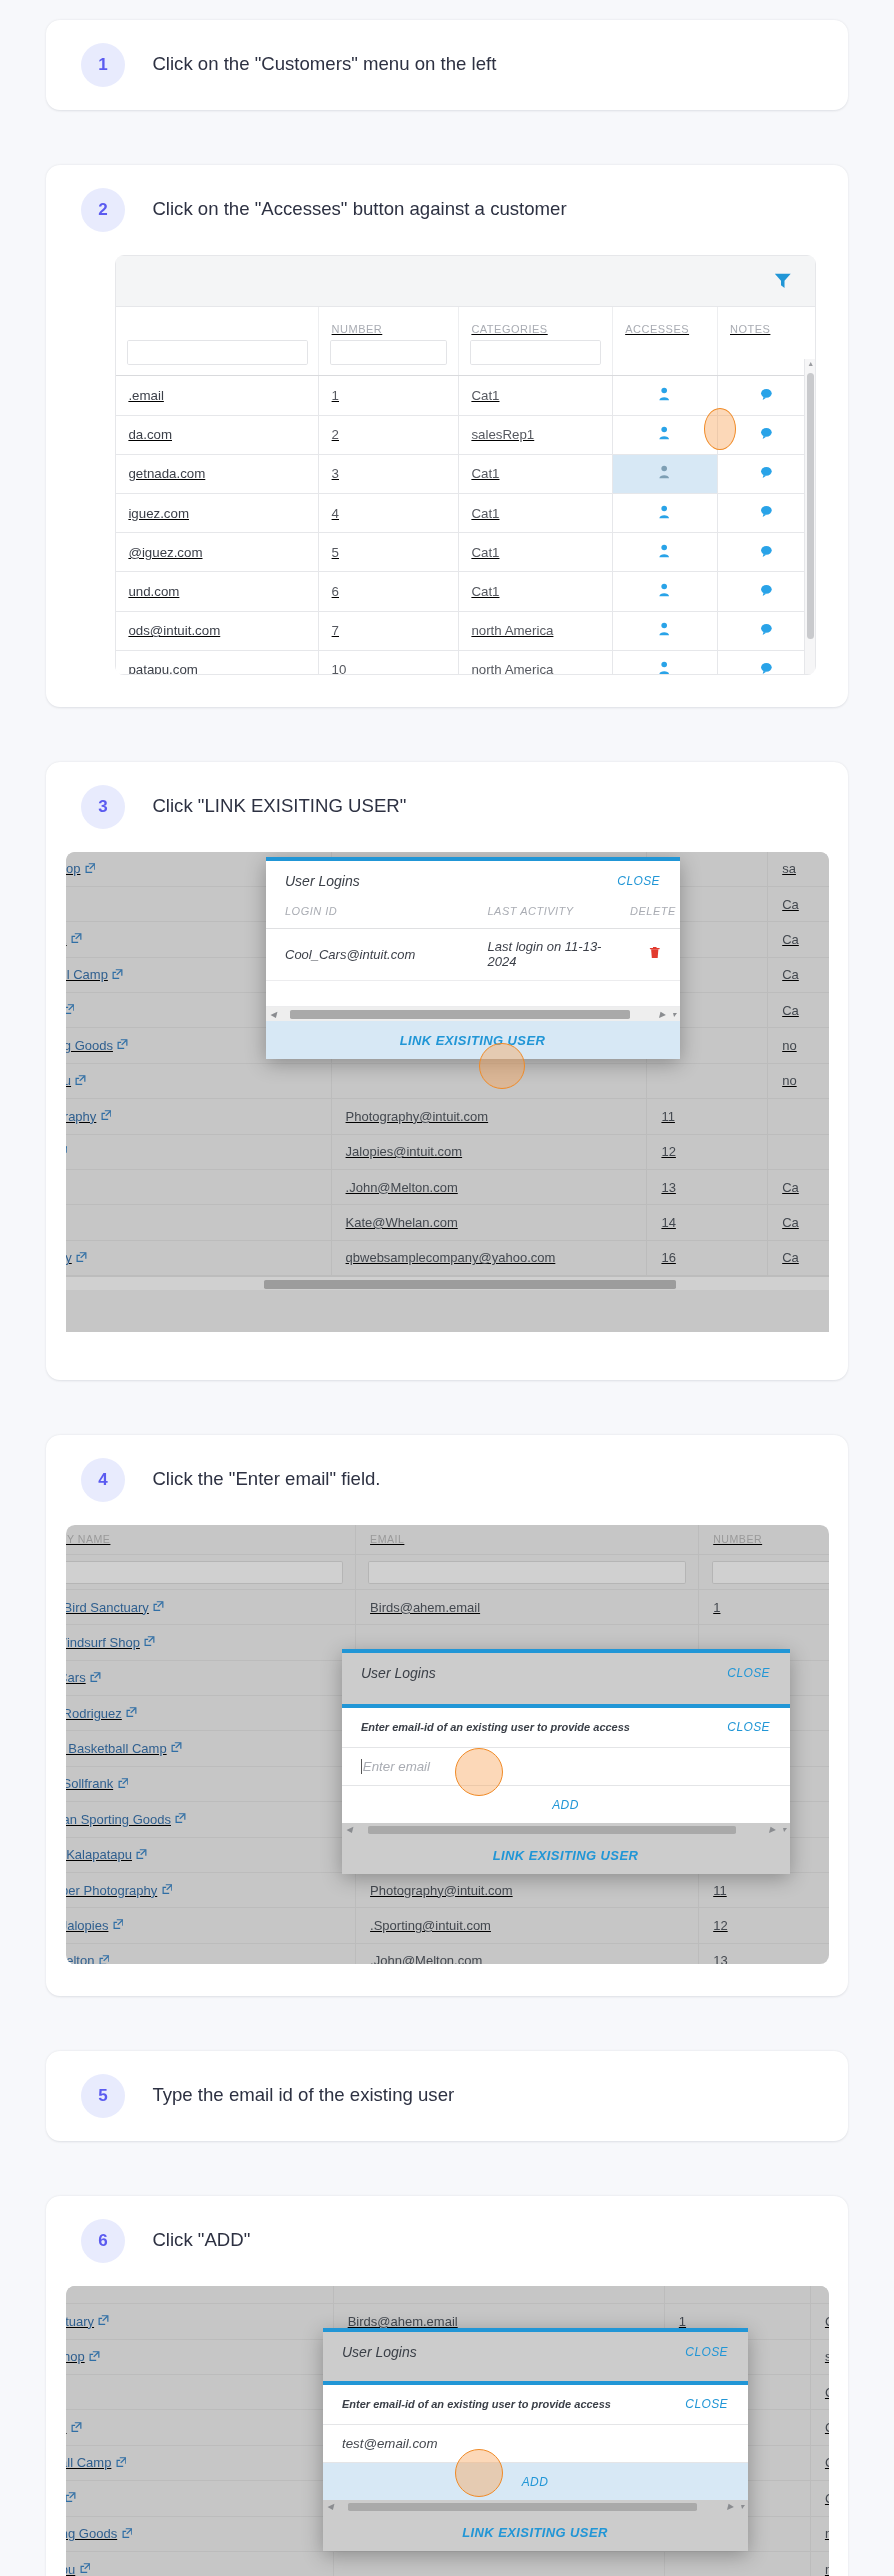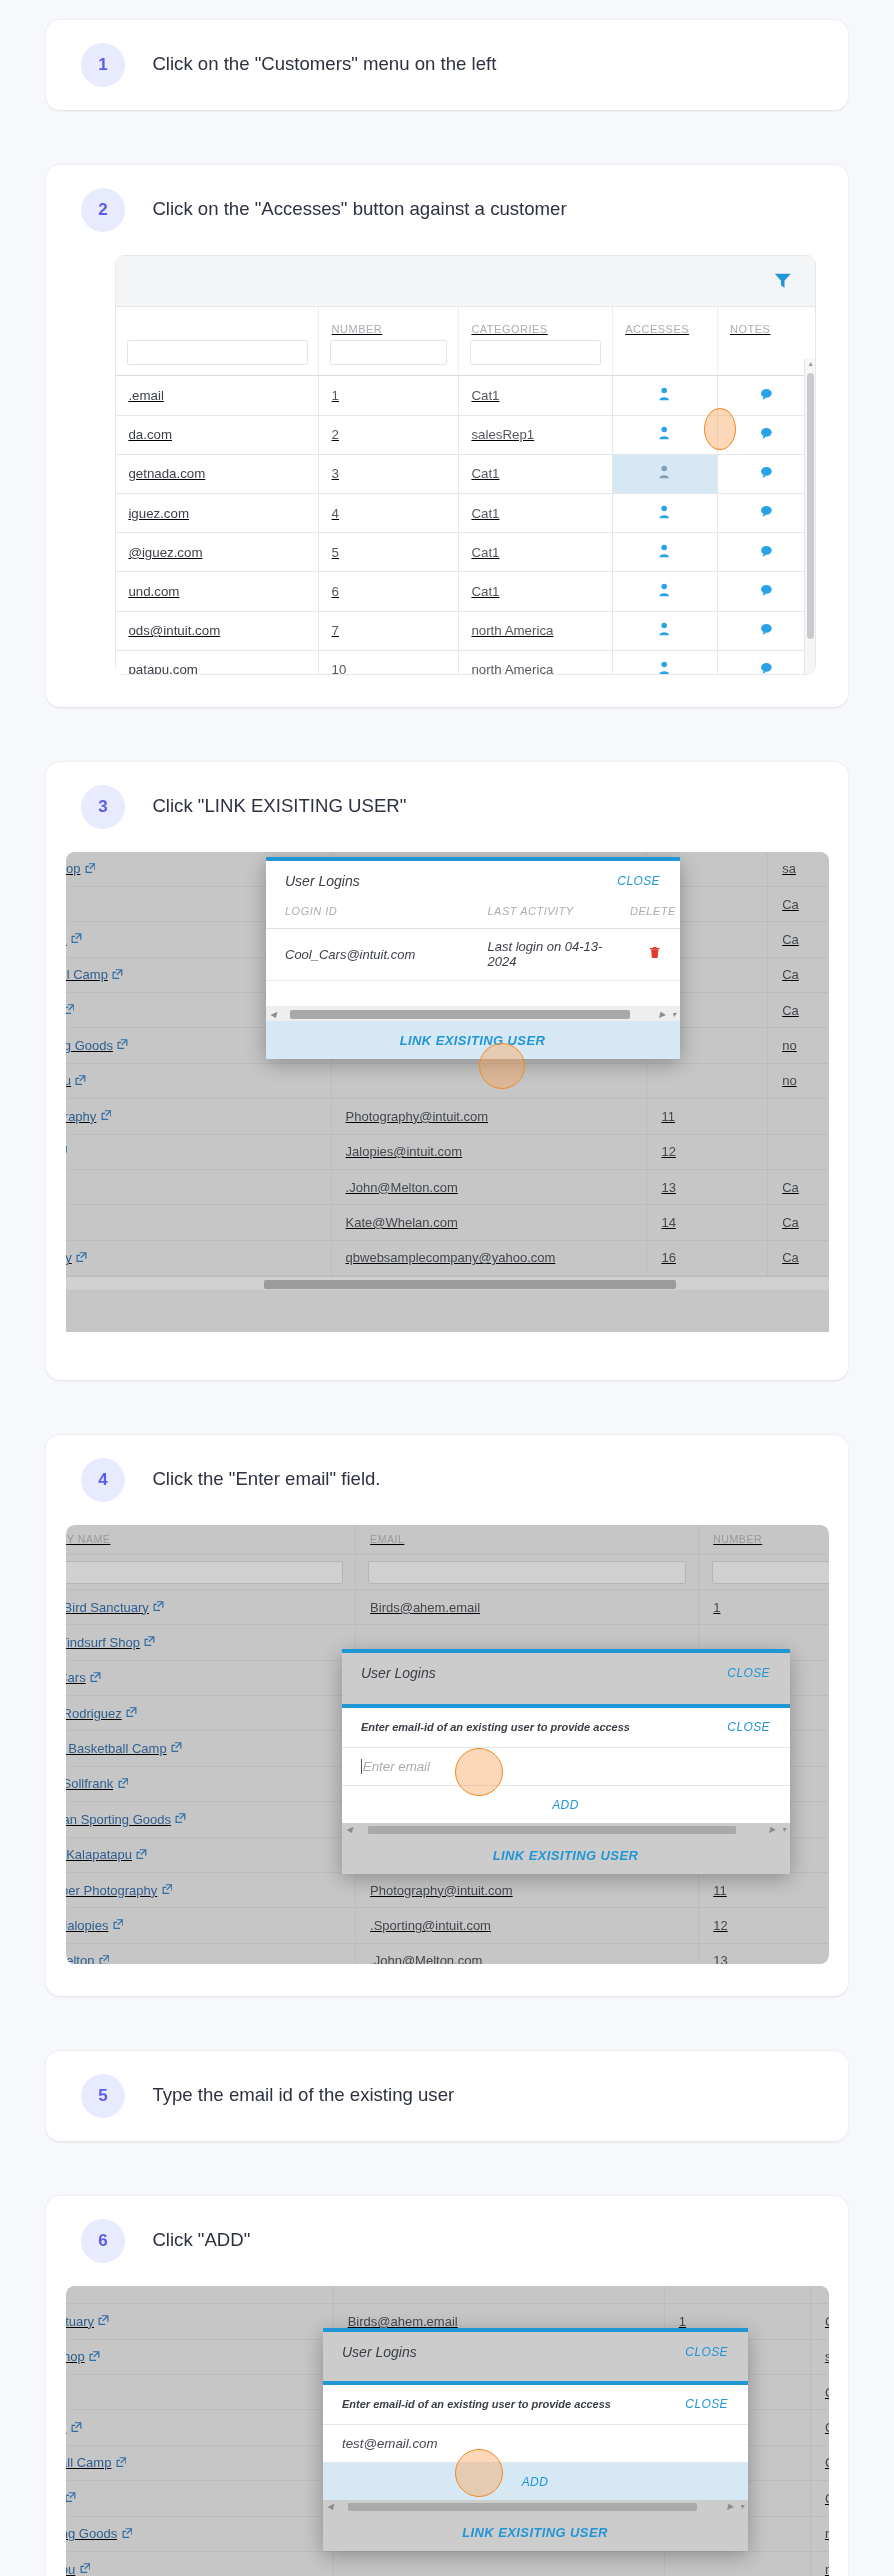--- a/index.html
+++ b/index.html
@@ -481,21 +481,21 @@
           <span class="link-btn">CLOSE</span>
         </div>
         <div class="lg-head">
           <span class="c-login">LOGIN ID</span>
           <span class="c-act">LAST ACTIVITY</span>
           <span class="c-del">DELETE</span>
         </div>
         <div id="lg-rows">
             <div class="lg-row">
               <span class="c-login">Cool_Cars@intuit.com</span>
-              <span class="c-act">Last login on 04-13-2024</span>
+              <span class="c-act">Last login on 11-13-2024</span>
               <span class="c-del"><span class="trash"><svg width="11.5" height="13.3" viewBox="0 0 13 15">
                     <path d="M1 3h11" stroke="#e23a2e" stroke-width="1.4"></path>
                     <path d="M4.5 1.2h4v1.8h-4z" fill="#e23a2e"></path>
                     <path d="M2.4 3.6h8.2l-.8 10H3.2z" fill="#e23a2e"></path>
                   </svg></span></span>
             </div>
           </div>
         <div style="height:26.6px;background:#fff;border-bottom:0.9px solid #ececee;"></div>
         <div class="modal-hscroll">
           <span class="m-arrow" style="left:4.4px">◀</span>

